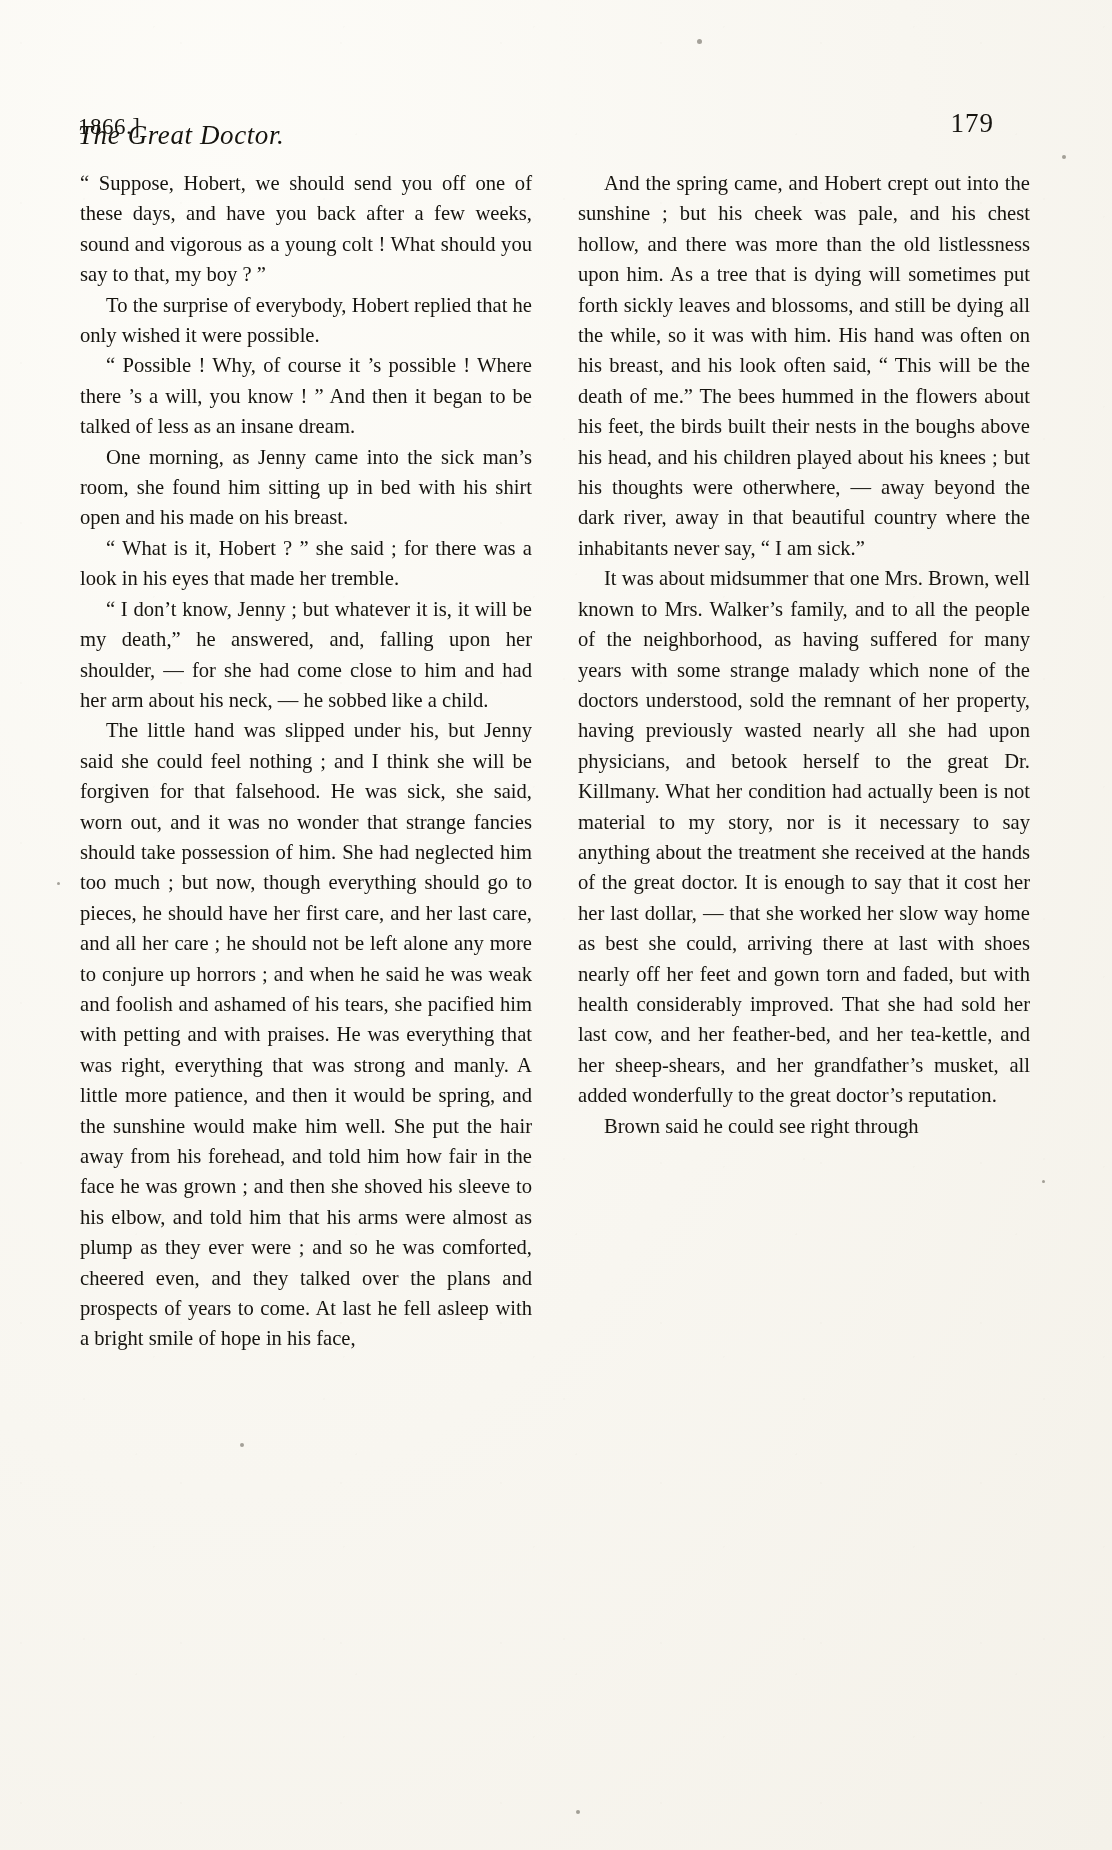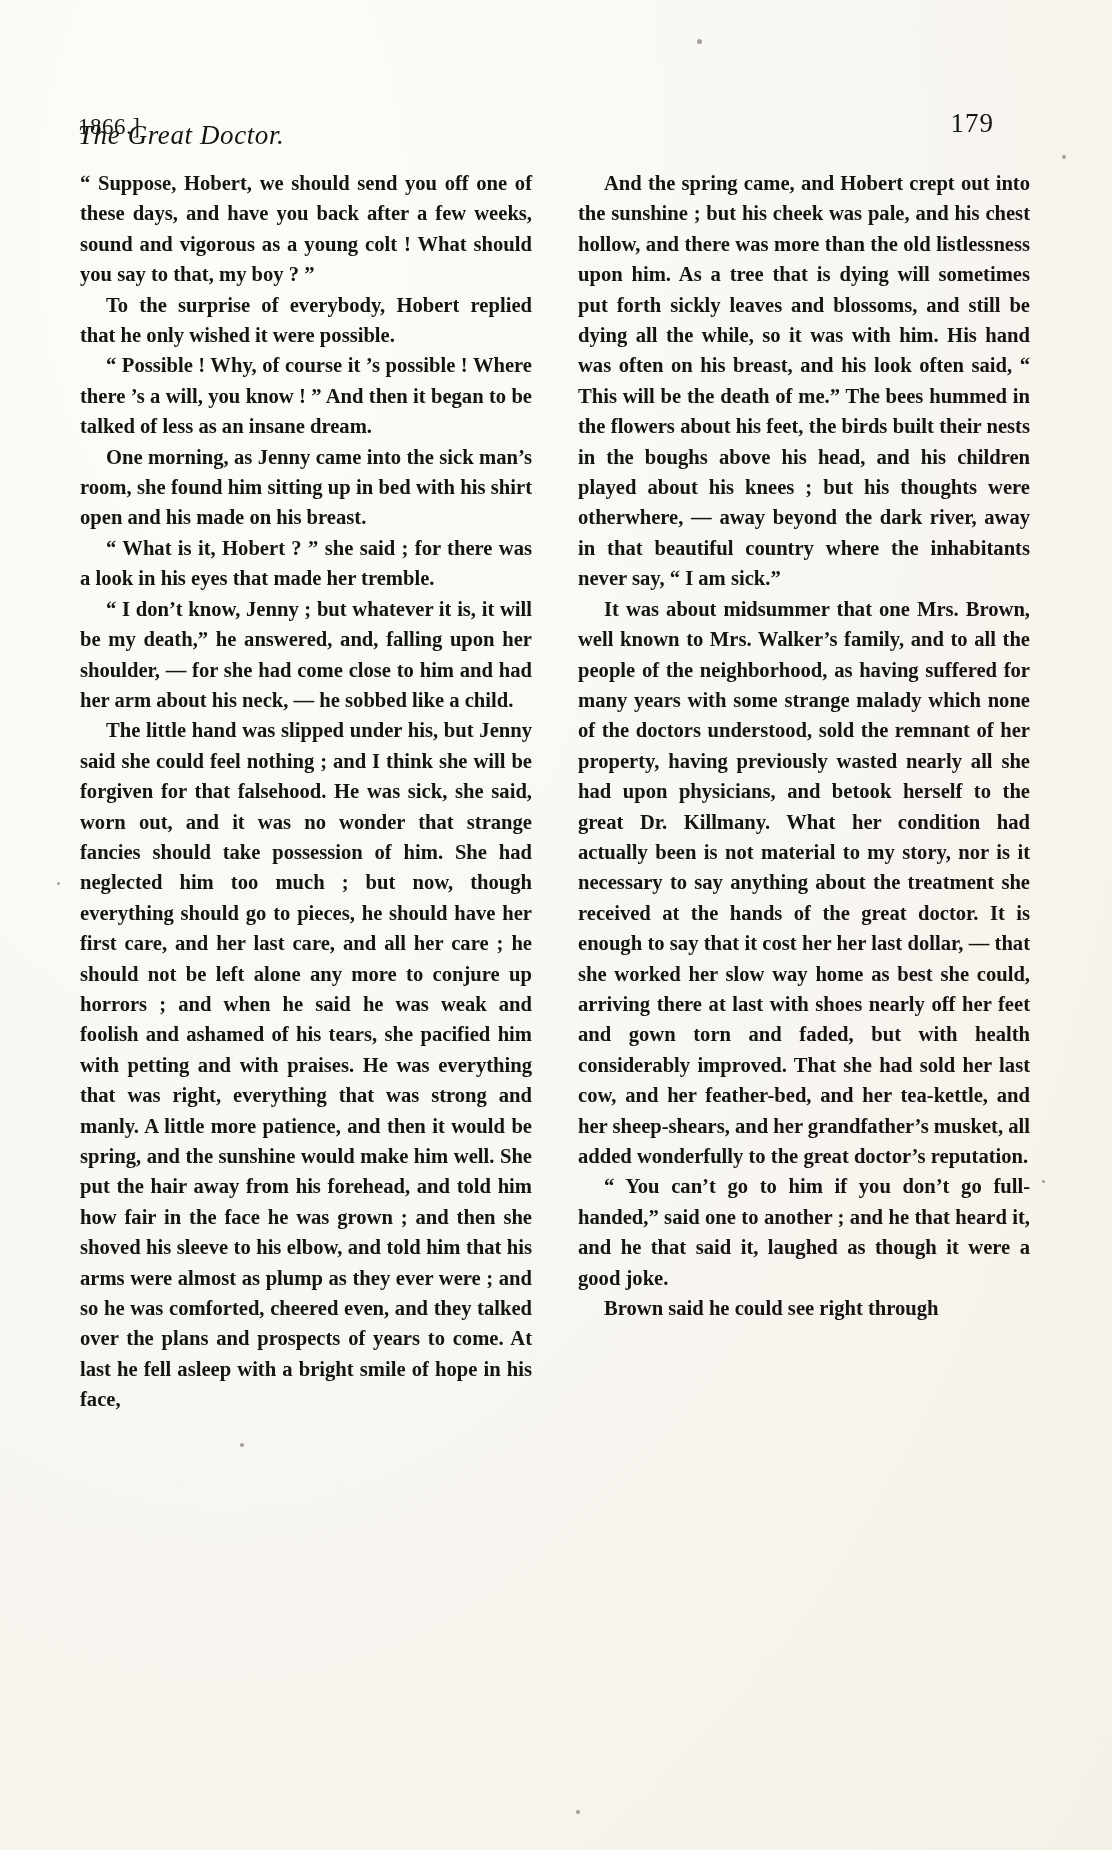--- a/index.html
+++ b/index.html
@@ -77,21 +77,20 @@
     width: 452px;
     font-size: 20.6px;
     line-height: 30.4px;
     text-align: justify;
     text-justify: inter-word;
     hyphens: none;
   }
   .col p {
     margin: 0;
     text-indent: 26px;
-    font-weight: bold;
   }
   .col p.first {
     text-indent: 0;
   }
   
   .speck {
     position: absolute;
     background: rgba(60,55,45,.45);
     border-radius: 50%;
   }
@@ -127,17 +126,16 @@
       <p>To the surprise of everybody, Hobert replied that he only wished it were possible.</p>
       <p>“ Possible !  Why, of course it ’s possible !   Where there ’s a will, you know ! ”    And then it began to be talked of less as an insane dream.</p>
       <p>One morning, as Jenny came into the sick man’s room, she found him sitting up in bed with his shirt open and his made on his breast.</p>
       <p>“ What is it, Hobert ? ” she said ; for there was a look in his eyes that made her tremble.</p>
       <p>“ I don’t know, Jenny ; but whatever it is, it will be my death,” he answered, and, falling upon her shoulder, — for she had come close to him and had her arm about his neck, — he sobbed like a child.</p>
       <p>The little hand was slipped under his, but Jenny said she could feel nothing ; and I think she will be forgiven for that falsehood.   He was sick, she said, worn out, and it was no wonder that strange fancies should take possession of him.   She had neglected him too much ; but now, though everything should go to pieces, he should have her first care, and her last care, and all her care ; he should not be left alone any more to conjure up horrors ; and when he said he was weak and foolish and ashamed of his tears, she pacified him with petting and with praises.   He was everything that was right, everything that was strong and manly.   A little more patience, and then it would be spring, and the sunshine would make him well.   She put the hair away from his forehead, and told him how fair in the face he was grown ; and then she shoved his sleeve to his elbow, and told him that his arms were almost as plump as they ever were ; and so he was comforted, cheered even, and they talked over the plans and prospects of years to come.   At last he fell asleep with a bright smile of hope in his face,</p>
     </div>
     <div class="col">
       <p>And the spring came, and Hobert crept out into the sunshine ; but his cheek was pale, and his chest hollow, and there was more than the old listlessness upon him.   As a tree that is dying will sometimes put forth sickly leaves and blossoms, and still be dying all the while, so it was with him.   His hand was often on his breast, and his look often said, “ This will be the death of me.”    The bees hummed in the flowers about his feet, the birds built their nests in the boughs above his head, and his children played about his knees ; but his thoughts were otherwhere, — away beyond the dark river, away in that beautiful country where the inhabitants never say, “ I am sick.”</p>
       <p>It was about midsummer that one Mrs. Brown, well known to Mrs. Walker’s family, and to all the people of the neighborhood, as having suffered for many years with some strange malady which none of the doctors understood, sold the remnant of her property, having previously wasted nearly all she had upon physicians, and betook herself to the great Dr. Killmany.   What her condition had actually been is not material to my story, nor is it necessary to say anything about the treatment she received at the hands of the great doctor.   It is enough to say that it cost her her last dollar, — that she worked her slow way home as best she could, arriving there at last with shoes nearly off her feet and gown torn and faded, but with health considerably improved.   That she had sold her last cow, and her feather-bed, and her tea-kettle, and her sheep-shears, and her grandfather’s musket, all added wonderfully to the great doctor’s reputation.</p>
-      <p>“ You can’t go to him if you don’t go full-handed,” said one to another ; and he that heard it, and he that said it, laughed as though it were a good joke.</p>
       <p>Brown said he could see right through</p>
     </div>
   </div>
 </div>
 
 </body></html>

